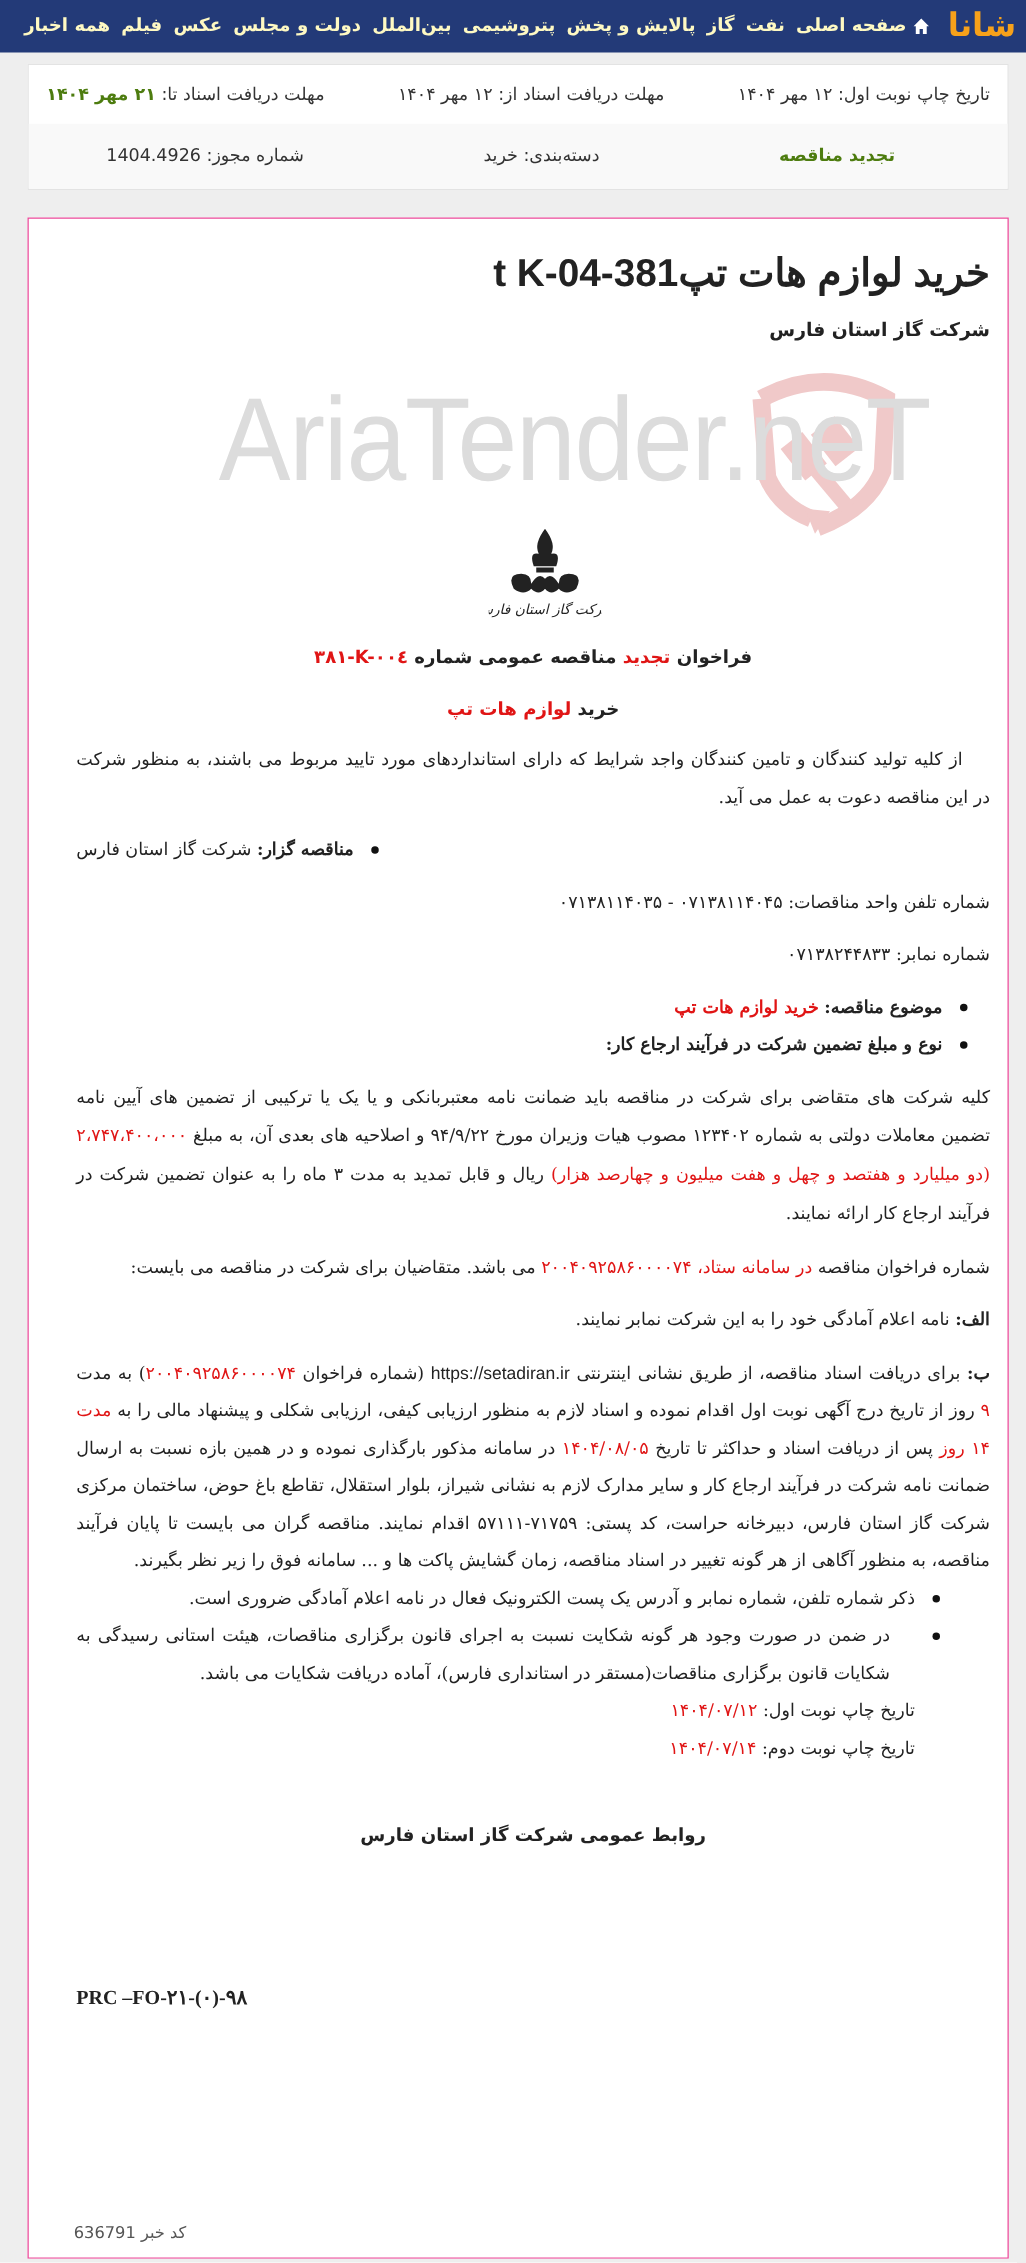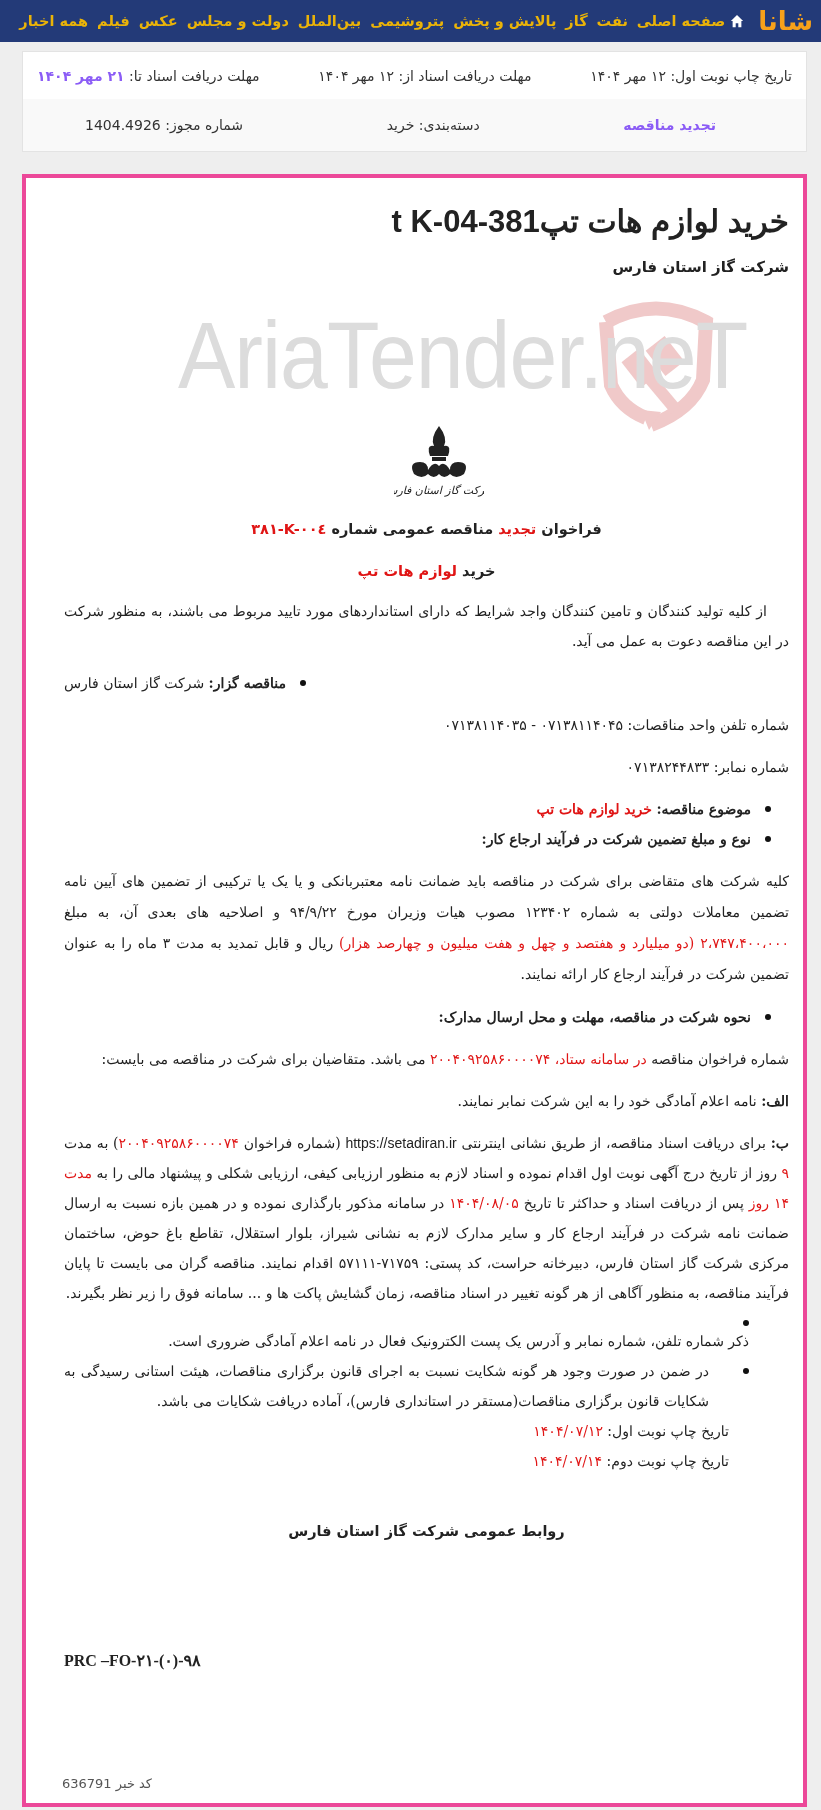--- a/index.html
+++ b/index.html
@@ -25,21 +25,21 @@
     font-weight: bold;
     font-size: 26px;
     color: #f7a11a;
     letter-spacing: -2px;
     margin-left: 14px;
     line-height: 42px;
   }
   .nav-home-icon { width: 14px; height: 14px; margin-left: 5px; display: inline-block; }
   .nav-items { display: flex; align-items: center; gap: 0; }
   .nav-item {
-    color: #eab308;
+    color: #fef9c3;
     font-weight: bold;
     font-size: 14.5px;
     margin-left: 9px;
     white-space: nowrap;
     cursor: pointer;
     display: flex; align-items: center;
   }
   
   .info-box {
     margin: 9px 14px 0 22px;
@@ -49,26 +49,26 @@
   .info-row {
     display: flex;
     justify-content: space-between;
     align-items: center;
     height: 47px;
     padding: 0 14px;
     font-size: 14px;
     color: #333;
   }
   .info-row.alt { background: #f9f9f9; height: 52px; padding: 0 90px 0 62px; }
-  .info-row b { font-weight: bold; color: #8b5cf6; }
+  .info-row b { font-weight: bold; color: #4d7c0f; }
   
   .article {
     margin: 22px 14px 0 22px;
     background: #fff;
-    border: 4px solid #ec4899;
+    border: 1px solid #ec4899;
     height: 1633px;
     position: relative;
     padding: 0 14px 0 38px;
   }
   .title {
     font-size: 31px;
     font-weight: bold;
     color: #222;
     margin-top: 22px;
     line-height: 44px;
@@ -202,38 +202,34 @@
     </div>
     <div class="bullet">
       <span class="dot"></span>
       <b>نوع و مبلغ تضمین شرکت در فرآیند ارجاع کار:</b>
     </div>
 
     <p class="p" style="margin-top:12px;line-height:31px;">
       <span>کلیه شرکت های متقاضی برای شرکت در مناقصه باید ضمانت نامه معتبربانکی و یا یک یا ترکیبی از تضمین های آیین نامه تضمین معاملات دولتی به شماره ۱۲۳۴۰۲ مصوب هیات وزیران مورخ  ۹۴/۹/۲۲ و اصلاحیه های بعدی آن، به مبلغ </span><span class="red">۲،۷۴۷،۴۰۰،۰۰۰ (دو میلیارد و هفتصد و چهل و هفت میلیون و چهارصد هزار)</span><span> ریال و قابل تمدید به مدت ۳ ماه را به عنوان تضمین شرکت در فرآیند ارجاع کار ارائه نمایند.</span>
     </p>
 
-    <div class="bullet" style="margin-top:12px;">
-      <span class="dot"></span>
-      <b>نحوه شرکت در مناقصه، مهلت و محل ارسال مدارک:</b>
-    </div>
 
     <p style="margin-top:12px;">
       <span>شماره فراخوان مناقصه </span><span class="red">در سامانه ستاد، ۲۰۰۴۰۹۲۵۸۶۰۰۰۰۷۴</span><span> می باشد. متقاضیان برای شرکت در مناقصه می بایست:</span>
     </p>
 
     <p style="margin-top:12px;">
       <b>الف:</b><span> نامه اعلام آمادگی خود را به این شرکت نمابر نمایند.</span>
     </p>
 
     <p class="p" style="margin-top:12px;">
       <b>ب:</b><span> برای دریافت اسناد مناقصه، از طریق نشانی اینترنتی </span><span class="link-ltr">https://setadiran.ir</span><span> (شماره فراخوان </span><span class="red">۲۰۰۴۰۹۲۵۸۶۰۰۰۰۷۴</span><span>) به مدت </span><span class="red">۹</span><span> روز از تاریخ درج آگهی نوبت اول اقدام نموده و اسناد لازم به منظور ارزیابی کیفی، ارزیابی شکلی و پیشنهاد مالی را به </span><span class="red">مدت ۱۴ روز</span><span>  پس از دریافت اسناد و حداکثر تا تاریخ </span><span class="red">۱۴۰۴/۰۸/۰۵</span><span> در سامانه مذکور بارگذاری نموده و در همین بازه نسبت به ارسال ضمانت نامه شرکت در فرآیند ارجاع کار و سایر مدارک لازم به نشانی شیراز، بلوار استقلال، تقاطع باغ حوض، ساختمان مرکزی شرکت گاز استان فارس، دبیرخانه حراست، کد پستی: ۷۱۷۵۹-۵۷۱۱۱ اقدام نمایند. مناقصه گران می بایست تا پایان فرآیند مناقصه، به منظور آگاهی از هر گونه تغییر در اسناد مناقصه، زمان گشایش پاکت ها و ... سامانه فوق را زیر نظر بگیرند.</span>
     </p>
 
-    <div class="bullet" style="padding-right:40px;flex-direction:column;">
+    <div class="bullet" style="padding-right:40px;">
       <span class="dot"></span>
       <span>ذکر شماره تلفن، شماره نمابر و آدرس یک پست الکترونیک فعال  در نامه اعلام آمادگی ضروری است.</span>
     </div>
     <div class="bullet" style="padding-right:40px;gap:20px;">
       <span class="dot"></span>
       <span class="p" style="margin-right:-60px;padding-right:60px;">در ضمن در صورت وجود هر گونه شکایت نسبت به اجرای قانون برگزاری مناقصات، هیئت استانی رسیدگی به شکایات قانون برگزاری مناقصات(مستقر در استانداری فارس)، آماده دریافت شکایات می باشد.</span>
     </div>
 
     <p style="padding-right:60px;"><span>تاریخ چاپ نوبت اول: </span><span class="red">۱۴۰۴/۰۷/۱۲</span></p>
     <p style="padding-right:60px;"><span>تاریخ چاپ نوبت دوم: </span><span class="red">۱۴۰۴/۰۷/۱۴</span></p>

